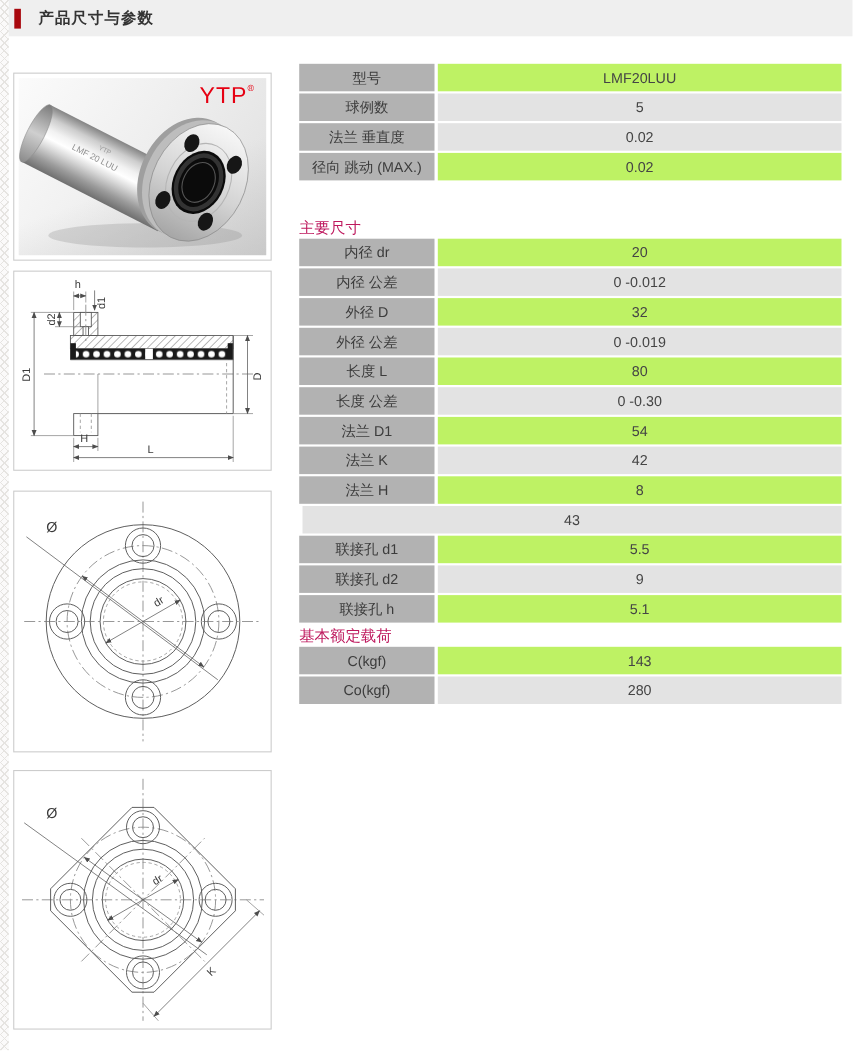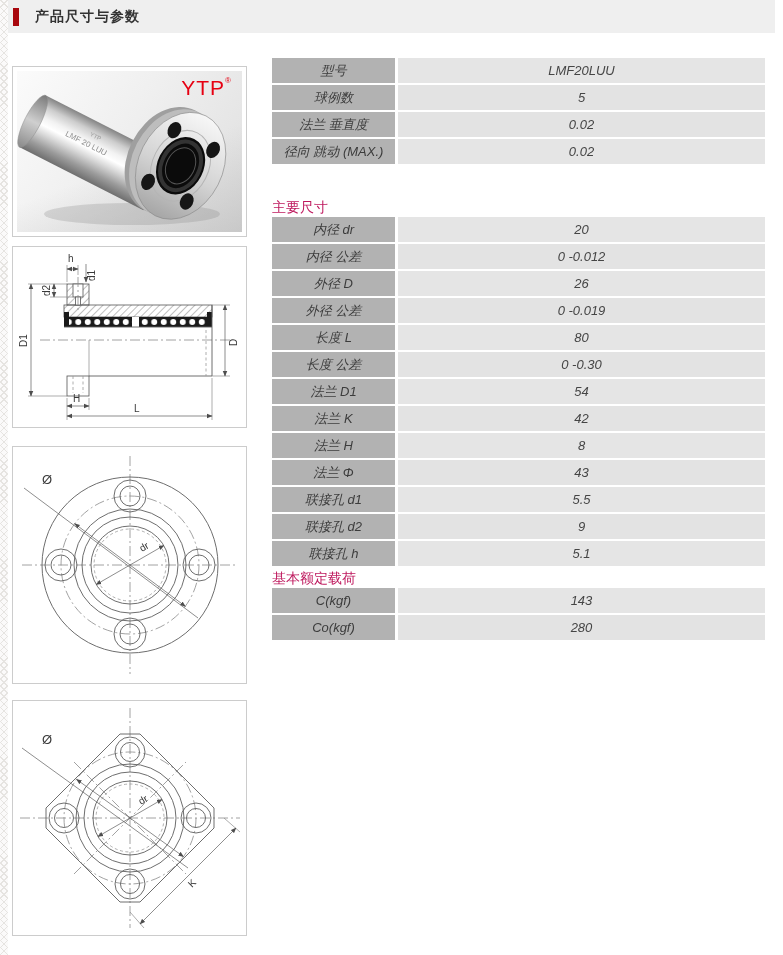--- a/index.html
+++ b/index.html
@@ -47,32 +47,32 @@
   .ytp-logo {
     position:absolute; top:6px; right:10px; color:#e60012;
     font-weight:normal; font-size:21px; letter-spacing:1px; line-height:1;
   }
   .ytp-logo sup { font-size:8px; vertical-align:top; }
   .drawing { width:100%; height:100%; display:block; background:#fff; }
   
   #specs {
     position:absolute; left:272px; top:58px; width:493px;
   }
-  .spec-row { display:flex; height:25px; margin-bottom:2px;font-style:italic; }
+  .spec-row { display:flex; height:25px; margin-bottom:2px; }
   .cell {
     display:flex; align-items:center; justify-content:center;
     font-size:13px;
   }
   .cell.label {
     width:123px; background:#b2b2b2; color:#3c3c3c; flex:none;
   }
   .cell.value {
     flex:1; margin-left:3px; color:#454545;
   }
-  .cell.value.odd  { background:#e5e5e5; }
+  .cell.value.odd  { background:#bef264; }
   .cell.value.even { background:#e3e3e3; }
   .section-title {
     font-size:14px; line-height:15px; color:#be185d; margin:36px 0 2px 0;
   }
   .section-title.tight { margin-top:5px; }
   
   .ln   { stroke:#5d5d5d; stroke-width:0.9; fill:none; }
   .thin { stroke:#8a8a8a; stroke-width:0.7; fill:none; }
   .cdash{ stroke:#8a8a8a; stroke-width:0.8; fill:none; stroke-dasharray:10 3 2 3; }
   .sdash{ stroke:#9a9a9a; stroke-width:0.8; fill:none; stroke-dasharray:3 2.5; }
@@ -306,21 +306,21 @@
           <div class="cell value odd">20</div>
         </div>
 
         <div class="spec-row">
           <div class="cell label">内径 公差</div>
           <div class="cell value even">0 -0.012</div>
         </div>
 
         <div class="spec-row">
           <div class="cell label">外径 D</div>
-          <div class="cell value odd">26</div>
+          <div class="cell value odd">32</div>
         </div>
 
         <div class="spec-row">
           <div class="cell label">外径 公差</div>
           <div class="cell value even">0 -0.019</div>
         </div>
 
         <div class="spec-row">
           <div class="cell label">长度 L</div>
           <div class="cell value odd">80</div>
@@ -340,21 +340,20 @@
           <div class="cell label">法兰 K</div>
           <div class="cell value even">42</div>
         </div>
 
         <div class="spec-row">
           <div class="cell label">法兰 H</div>
           <div class="cell value odd">8</div>
         </div>
 
         <div class="spec-row">
-          <div class="cell label">法兰 Φ</div>
           <div class="cell value even">43</div>
         </div>
 
         <div class="spec-row">
           <div class="cell label">联接孔 d1</div>
           <div class="cell value odd">5.5</div>
         </div>
 
         <div class="spec-row">
           <div class="cell label">联接孔 d2</div>

